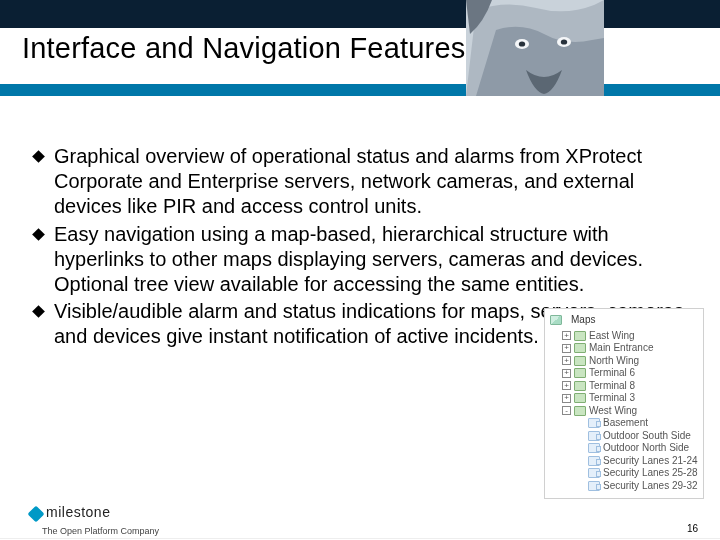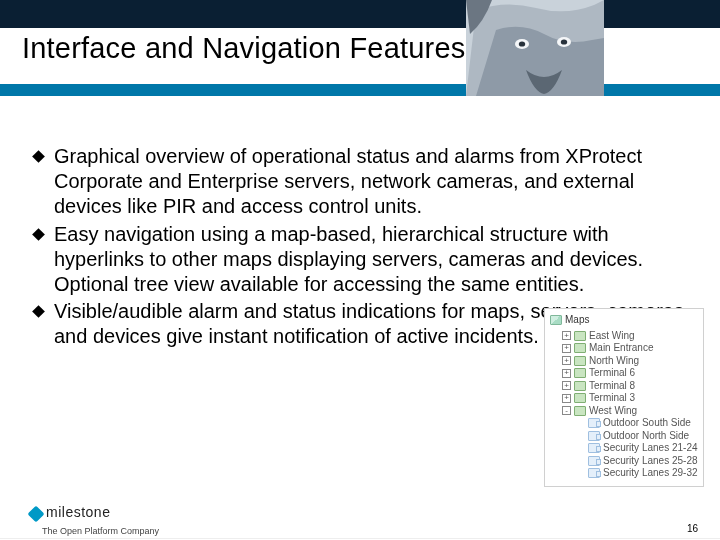--- a/index.html
+++ b/index.html
@@ -11,21 +11,21 @@
   .blue-bar { position: absolute; left: 0; top: 84px; width: 720px; height: 12px; background: #0077a9; }
   .wolf { position: absolute; right: 0; top: 0; width: 138px; height: 96px; overflow: hidden; }
   .wolf svg { display: block; }
 
   .content { position: absolute; left: 32px; top: 128px; width: 656px; margin-top: 16px; }
   .bullets { list-style: none; }
   .bullets li { position: relative; padding-left: 22px; font-size: 20px; line-height: 1.26; margin-bottom: 2px; }
   .bullets li::before { content: ""; position: absolute; left: 2px; top: 8px; width: 9px; height: 9px; background: #000; transform: rotate(45deg); }
 
   .tree-panel { position: absolute; right: 16px; top: 308px; width: 160px; font-size: 10px; line-height: 1.25; background: #fff; border: 1px solid #d0d0d0; padding: 4px 3px 6px 3px; }
-  .tree-title { display: flex; align-items: center; gap: 3px; padding: 1px 2px 3px 2px; color: #333; }
+  .tree-title { display: flex; align-items: center; gap: 9px; padding: 1px 2px 3px 2px; color: #333; }
   .tree-row { display: flex; align-items: center; gap: 3px; padding: 0 0 0 2px; color: #555; white-space: nowrap; }
   .indent1 { padding-left: 14px; }
   .indent2 { padding-left: 28px; }
   .expander { display: inline-flex; width: 9px; height: 9px; border: 1px solid #888; align-items: center; justify-content: center; font-size: 8px; line-height: 1; color: #555; background: #fff; }
   .expander.spacer { border: none; }
   .ico { display: inline-block; width: 12px; height: 10px; border-radius: 1px; }
   .ico-maps   { background: linear-gradient(135deg,#cfeee0 50%,#a8dcc4 50%); border:1px solid #7fb89a; }
   .ico-folder { background: #c9e5c1; border: 1px solid #7fae73; }
   .ico-cam    { background: #e4effa; border: 1px solid #9fbfe0; position: relative; }
   .ico-cam::after { content:""; position:absolute; right:-2px; top:2px; width:3px; height:4px; background:#e4effa; border:1px solid #9fbfe0; }
@@ -107,20 +107,25 @@
           <span>Terminal 3</span>
         </div>
         <div class="tree-row indent1">
           <span class="expander">-</span>
           <span class="ico ico-folder"></span>
           <span>West Wing</span>
         </div>
         <div class="tree-row indent2">
           <span class="expander spacer"></span>
           <span class="ico ico-cam"></span>
+          <span>Basement</span>
+        </div>
+        <div class="tree-row indent2">
+          <span class="expander spacer"></span>
+          <span class="ico ico-cam"></span>
           <span>Outdoor South Side</span>
         </div>
         <div class="tree-row indent2">
           <span class="expander spacer"></span>
           <span class="ico ico-cam"></span>
           <span>Outdoor North Side</span>
         </div>
         <div class="tree-row indent2">
           <span class="expander spacer"></span>
           <span class="ico ico-cam"></span>

